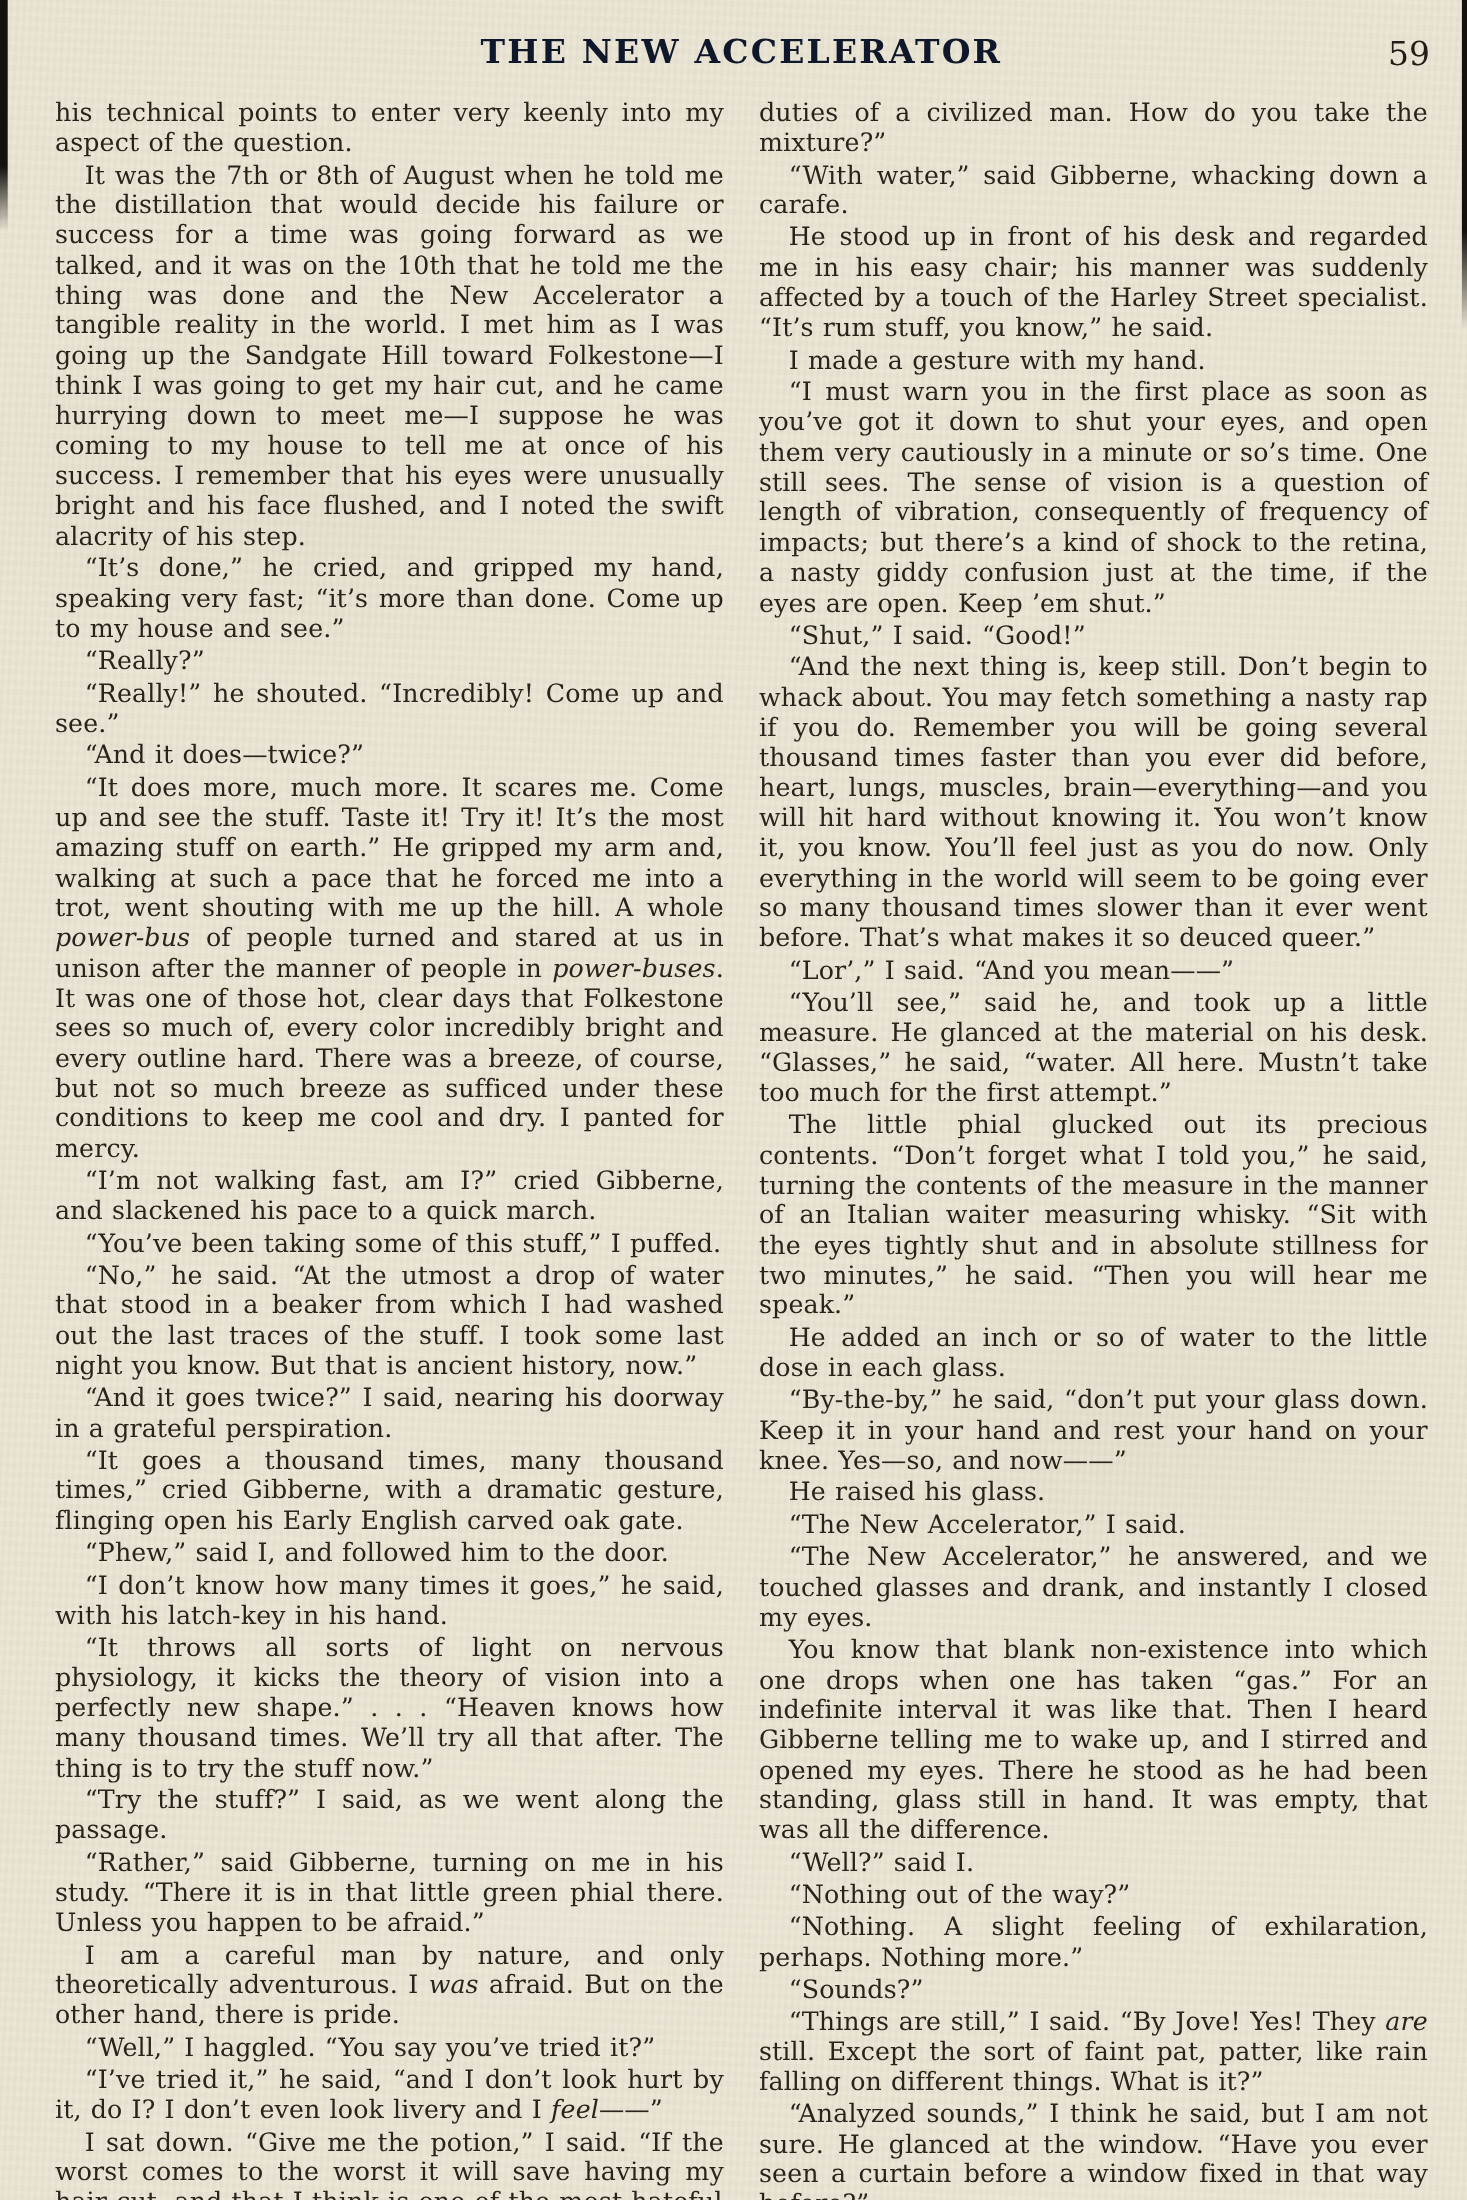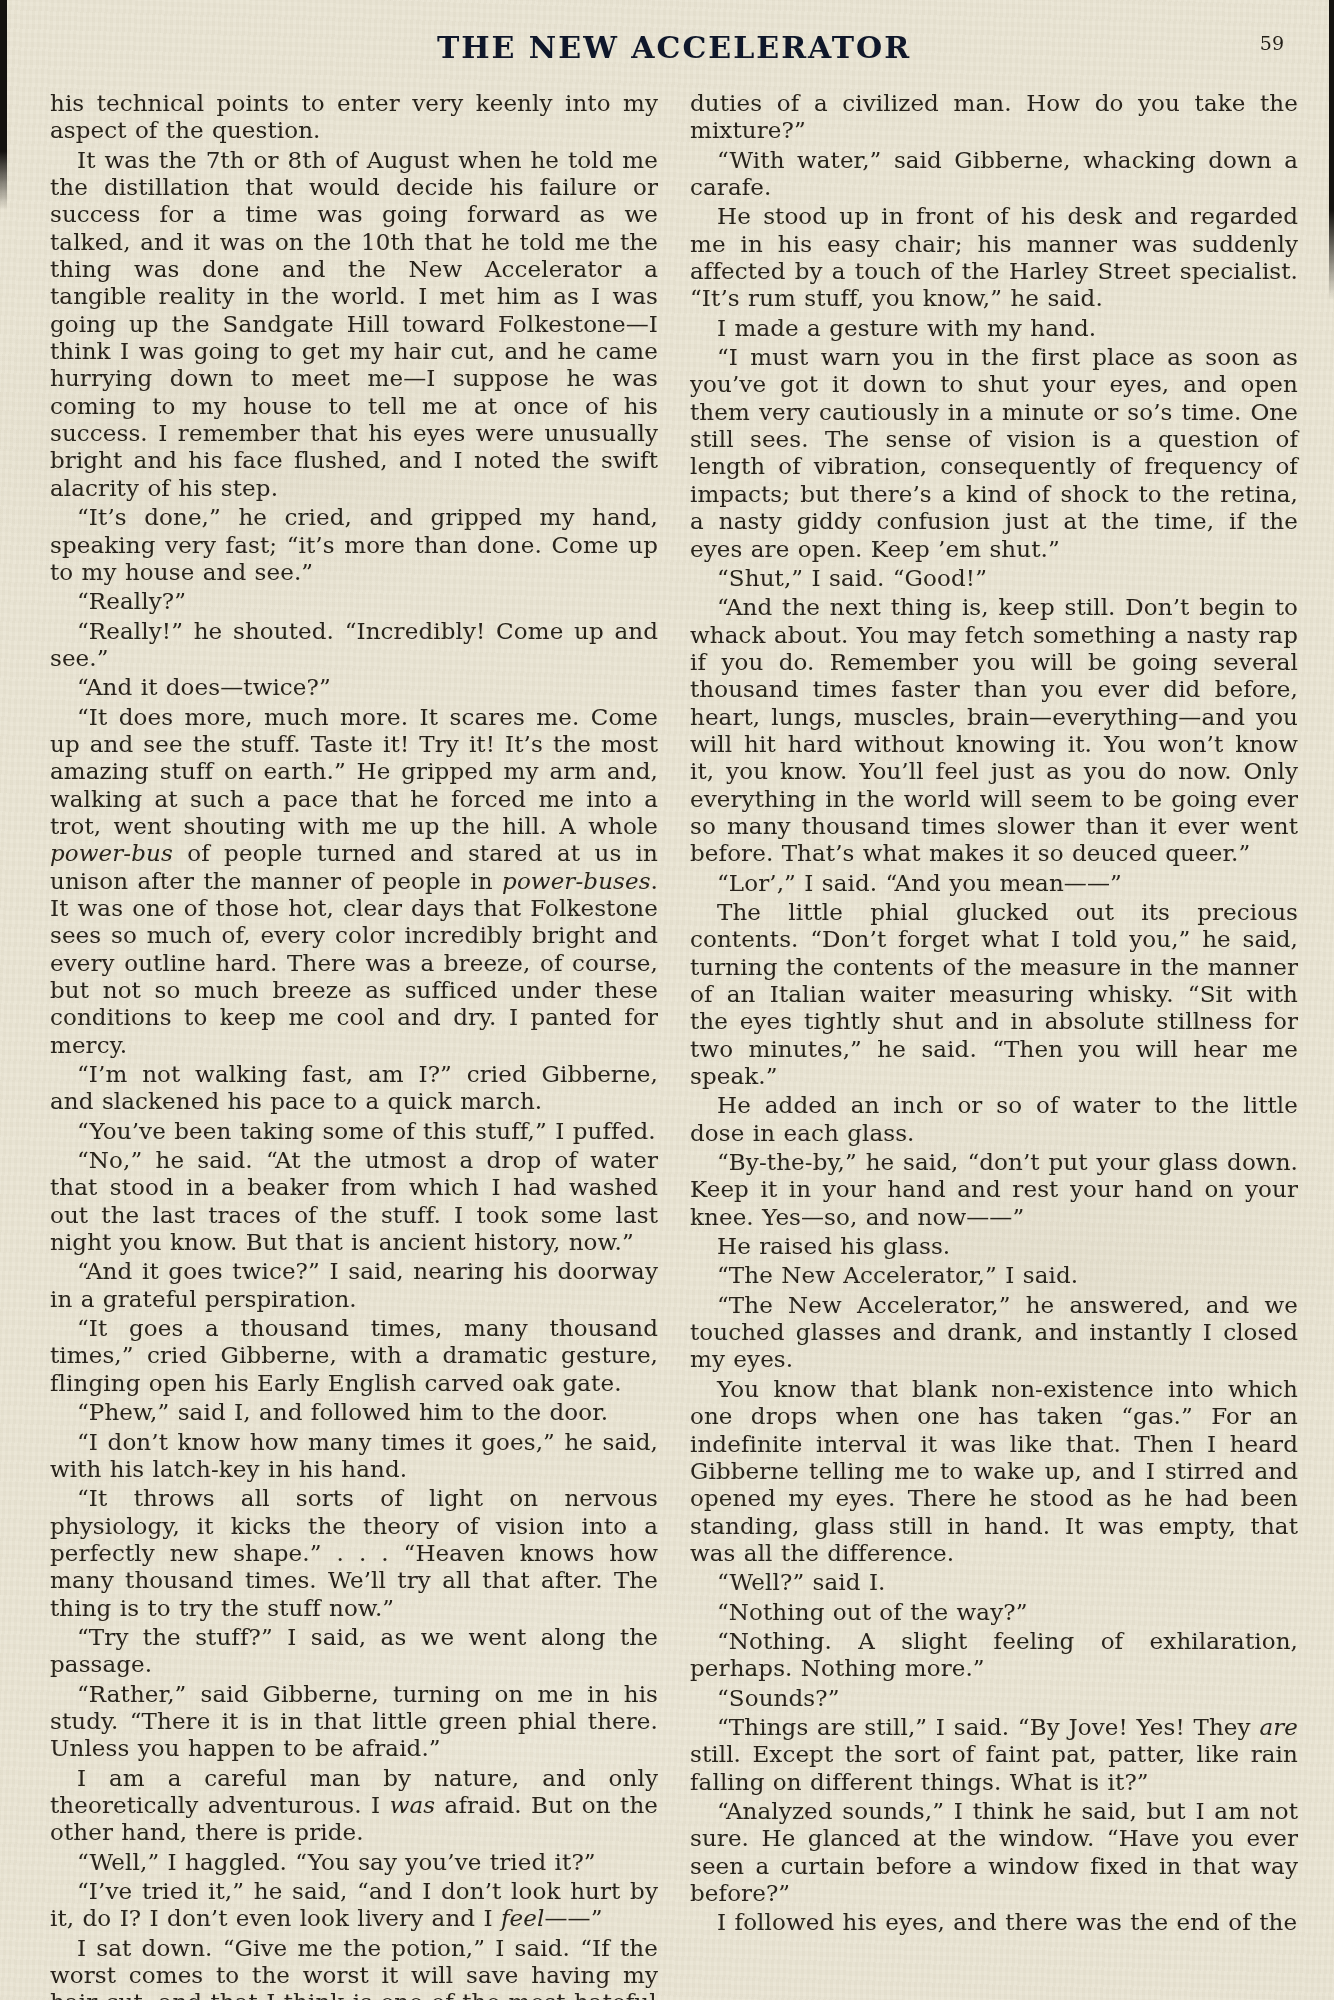--- a/index.html
+++ b/index.html
@@ -32,22 +32,22 @@
 
   .page-header{
     position:absolute;top:30px;left:48px;right:34px;height:46px;z-index:2;
   }
   .page-title{
     text-align:center;
     font-size:30px;font-weight:600;letter-spacing:2px;
     color:#0f172a;
   }
   .page-number{
-    position:absolute;right:16px;top:2px;
-    font-size:19px;font-weight:500;color:#211d16;
+    position:absolute;right:0;top:2px;
+    font-size:30px;font-weight:500;color:#211d16;
   }
 
   .columns{
     position:absolute;top:88px;left:48px;right:34px;z-index:2;
     display:flex;gap:28px;
   }
   .col{width:612px;}
   .col p{
     margin:2px;
     font-size:23px;
@@ -96,20 +96,21 @@
     </div>
   <div class="col">
       <p>duties of a civilized man. How do you take the mixture?”</p>
       <p class="indent">“With water,” said Gibberne, whacking down a carafe.</p>
       <p class="indent">He stood up in front of his desk and regarded me in his easy chair; his manner was suddenly affected by a touch of the Harley Street specialist. “It’s rum stuff, you know,” he said.</p>
       <p class="indent">I made a gesture with my hand.</p>
       <p class="indent">“I must warn you in the first place as soon as you’ve got it down to shut your eyes, and open them very cautiously in a minute or so’s time. One still sees. The sense of vision is a question of length of vibration, consequently of frequency of impacts; but there’s a kind of shock to the retina, a nasty giddy confusion just at the time, if the eyes are open. Keep ’em shut.”</p>
       <p class="indent">“Shut,” I said. “Good!”</p>
       <p class="indent">“And the next thing is, keep still. Don’t begin to whack about. You may fetch something a nasty rap if you do. Remember you will be going several thousand times faster than you ever did before, heart, lungs, muscles, brain—everything—and you will hit hard without knowing it. You won’t know it, you know. You’ll feel just as you do now. Only everything in the world will seem to be going ever so many thousand times slower than it ever went before. That’s what makes it so deuced queer.”</p>
       <p class="indent">“Lor’,” I said. “And you mean——”</p>
+      <p class="indent">“You’ll see,” said he, and took up a little measure. He glanced at the material on his desk. “Glasses,” he said, “water. All here. Mustn’t take too much for the first attempt.”</p>
       <p class="indent">The little phial glucked out its precious contents. “Don’t forget what I told you,” he said, turning the contents of the measure in the manner of an Italian waiter measuring whisky. “Sit with the eyes tightly shut and in absolute stillness for two minutes,” he said. “Then you will hear me speak.”</p>
       <p class="indent">He added an inch or so of water to the little dose in each glass.</p>
       <p class="indent">“By-the-by,” he said, “don’t put your glass down. Keep it in your hand and rest your hand on your knee. Yes—so, and now——”</p>
       <p class="indent">He raised his glass.</p>
       <p class="indent">“The New Accelerator,” I said.</p>
       <p class="indent">“The New Accelerator,” he answered, and we touched glasses and drank, and instantly I closed my eyes.</p>
       <p class="indent">You know that blank non-existence into which one drops when one has taken “gas.” For an indefinite interval it was like that. Then I heard Gibberne telling me to wake up, and I stirred and opened my eyes. There he stood as he had been standing, glass still in hand. It was empty, that was all the difference.</p>
       <p class="indent">“Well?” said I.</p>
       <p class="indent">“Nothing out of the way?”</p>
       <p class="indent">“Nothing. A slight feeling of exhilaration, perhaps. Nothing more.”</p>

